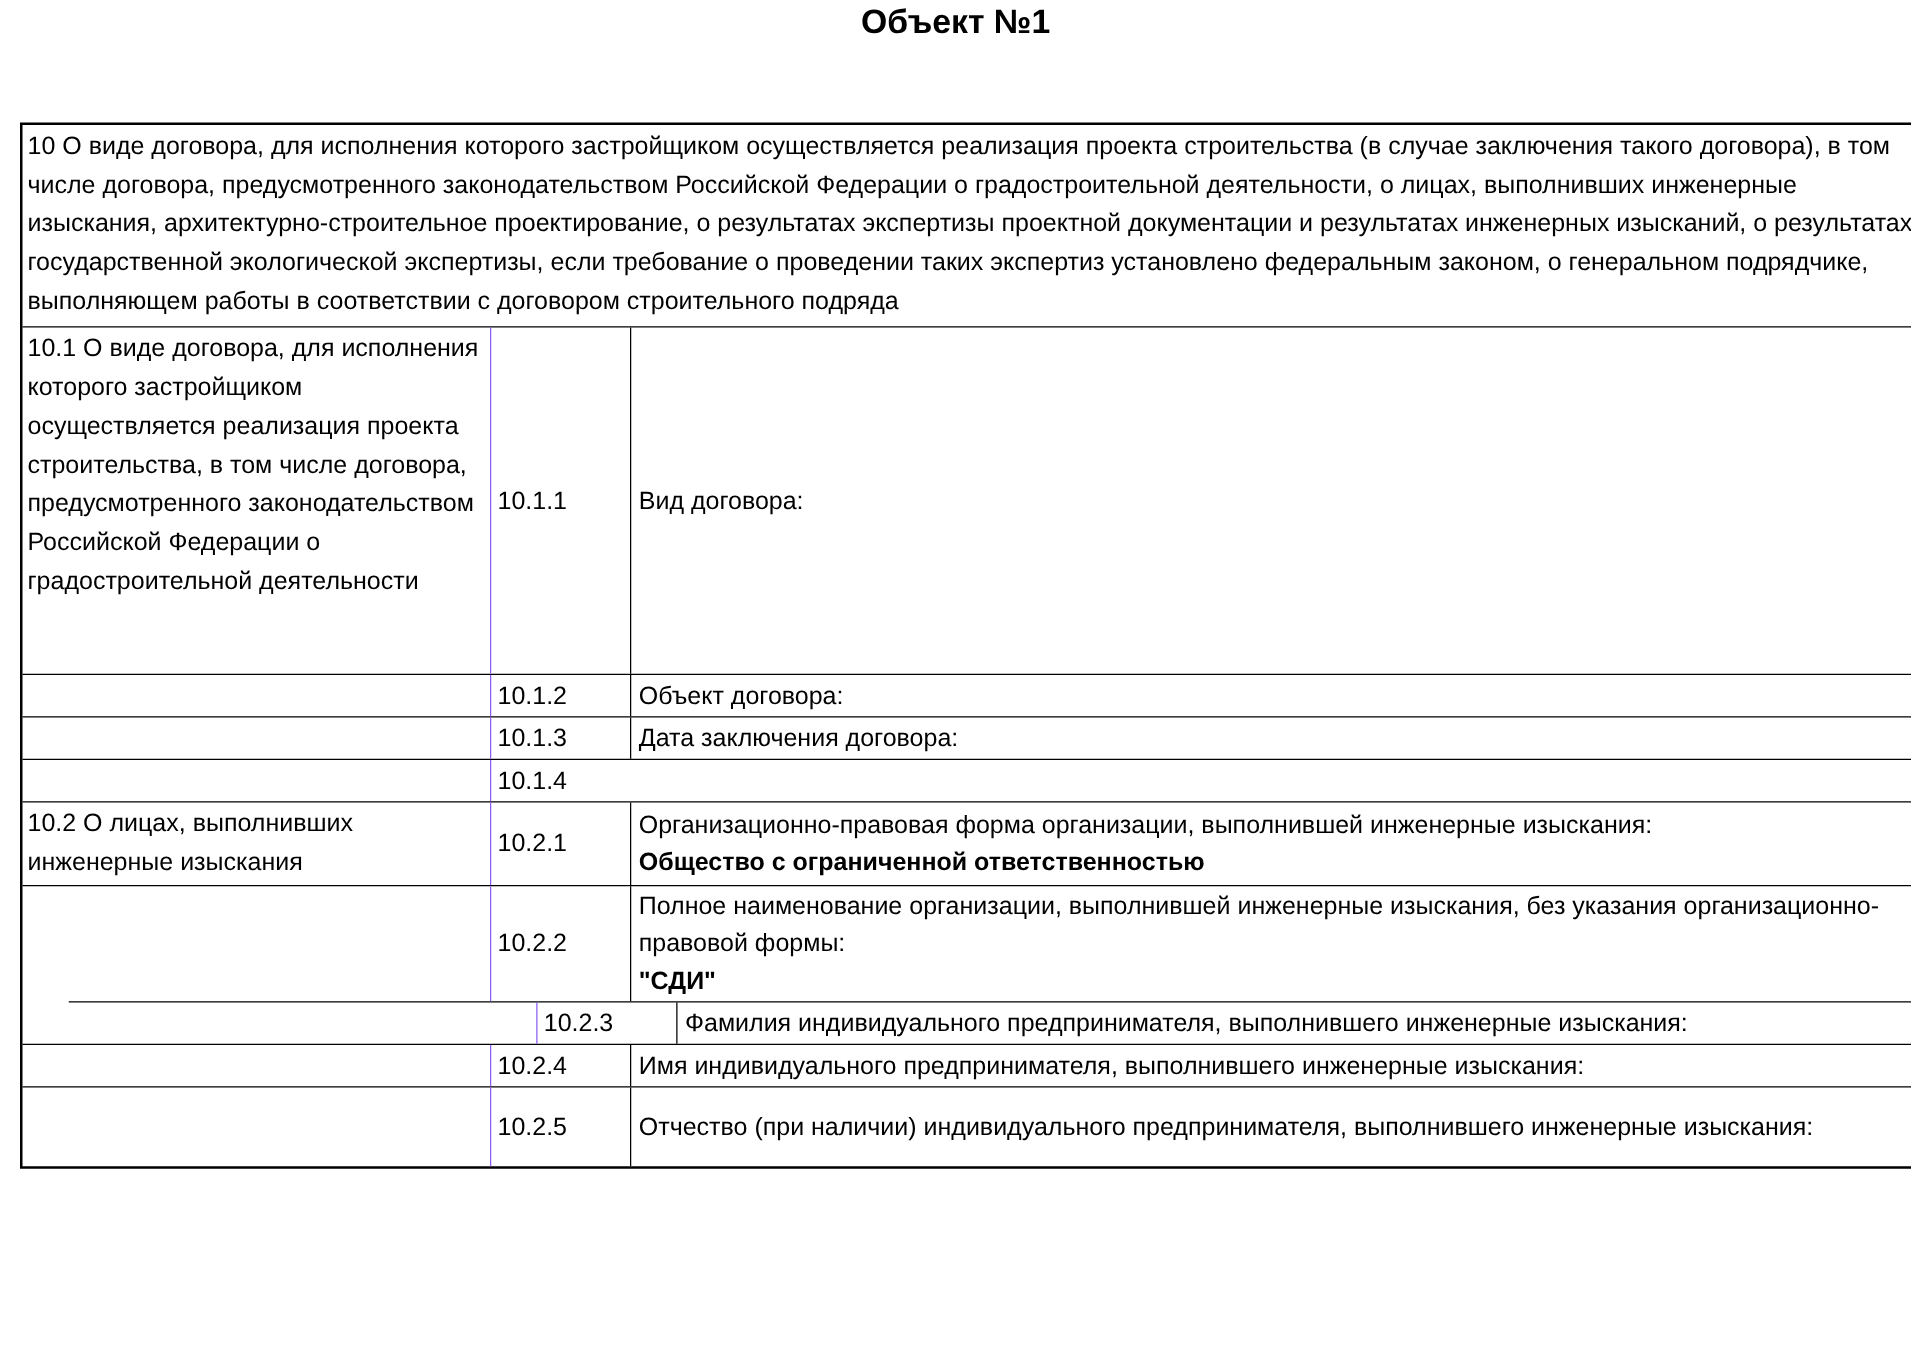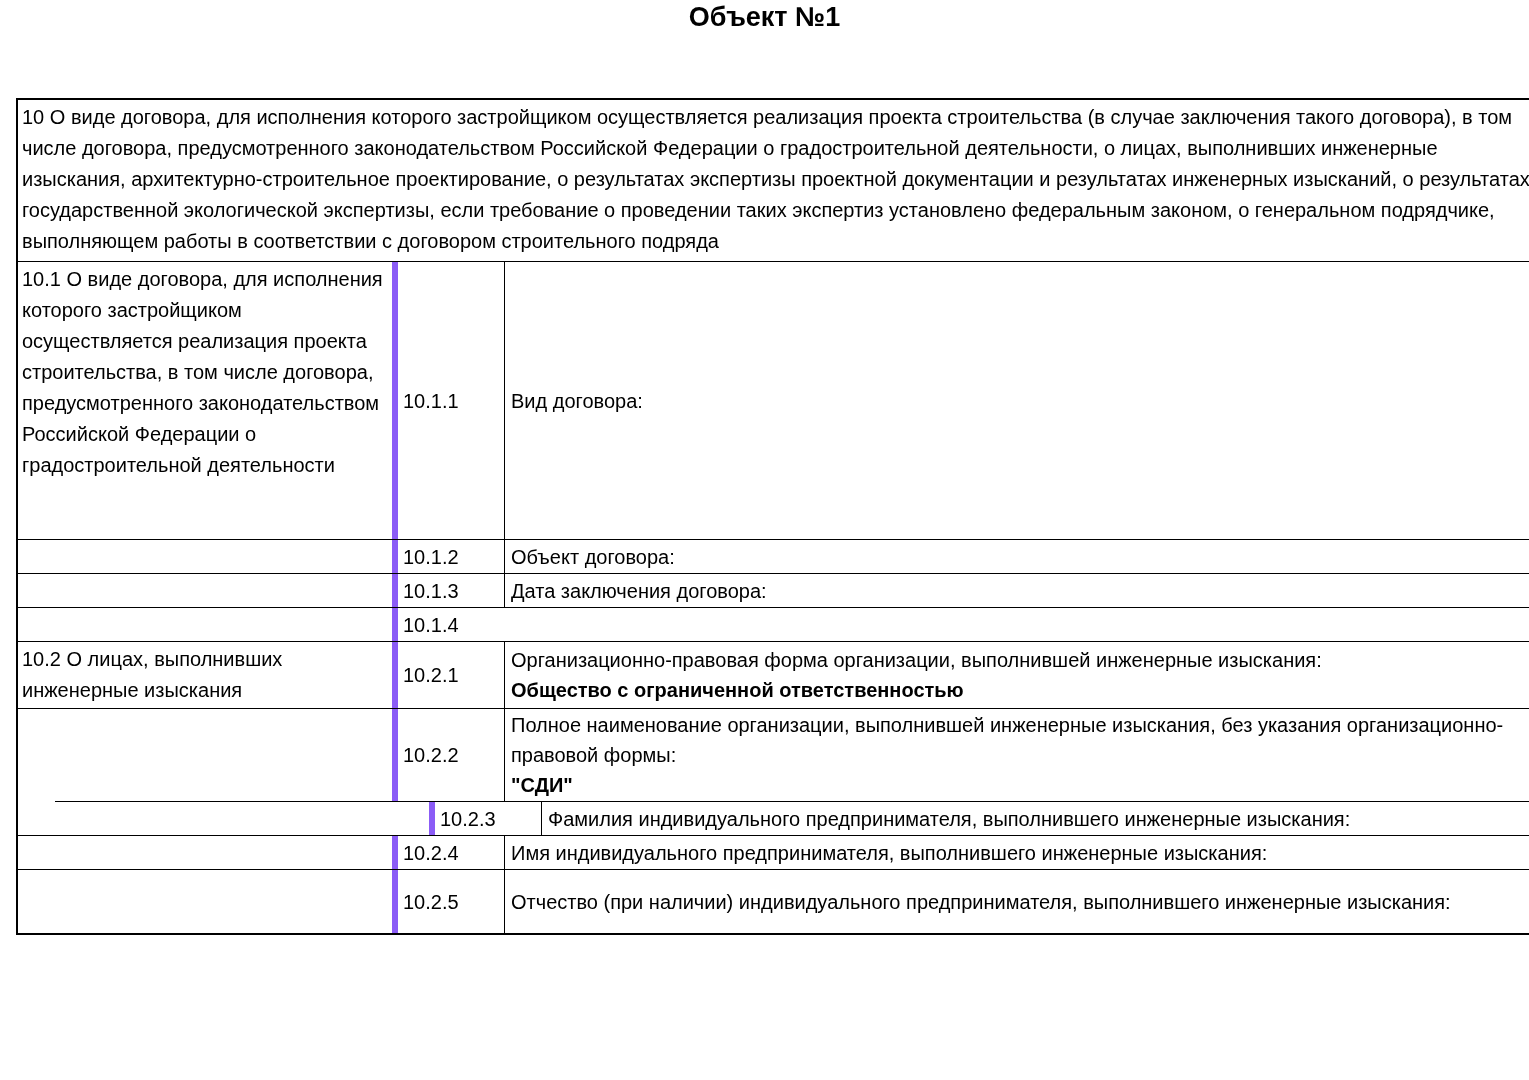--- a/index.html
+++ b/index.html
@@ -47,21 +47,21 @@
   .row:nth-child(6) { min-height: 91px; }
   .row:nth-child(7) { min-height: 34px; margin-left: 37px; }
   .row:nth-child(8) { min-height: 34px; }
   .row:nth-child(9) { min-height: 64px; }
 
   .cell-left {
     padding: 2px 6px 2px 4px;
     line-height: 31px;
   }
   .cell-num {
-    border-left: 6px solid #8b5cf6;
+    border-left: 1px solid #8b5cf6;
     padding: 1px 4px 1px 5px;
     display: flex;
     flex-direction: column;
     justify-content: center;
   }
   .cell-content {
     border-left: 1px solid #000000;
     padding: 1px 6px;
     display: flex;
     flex-direction: column;

